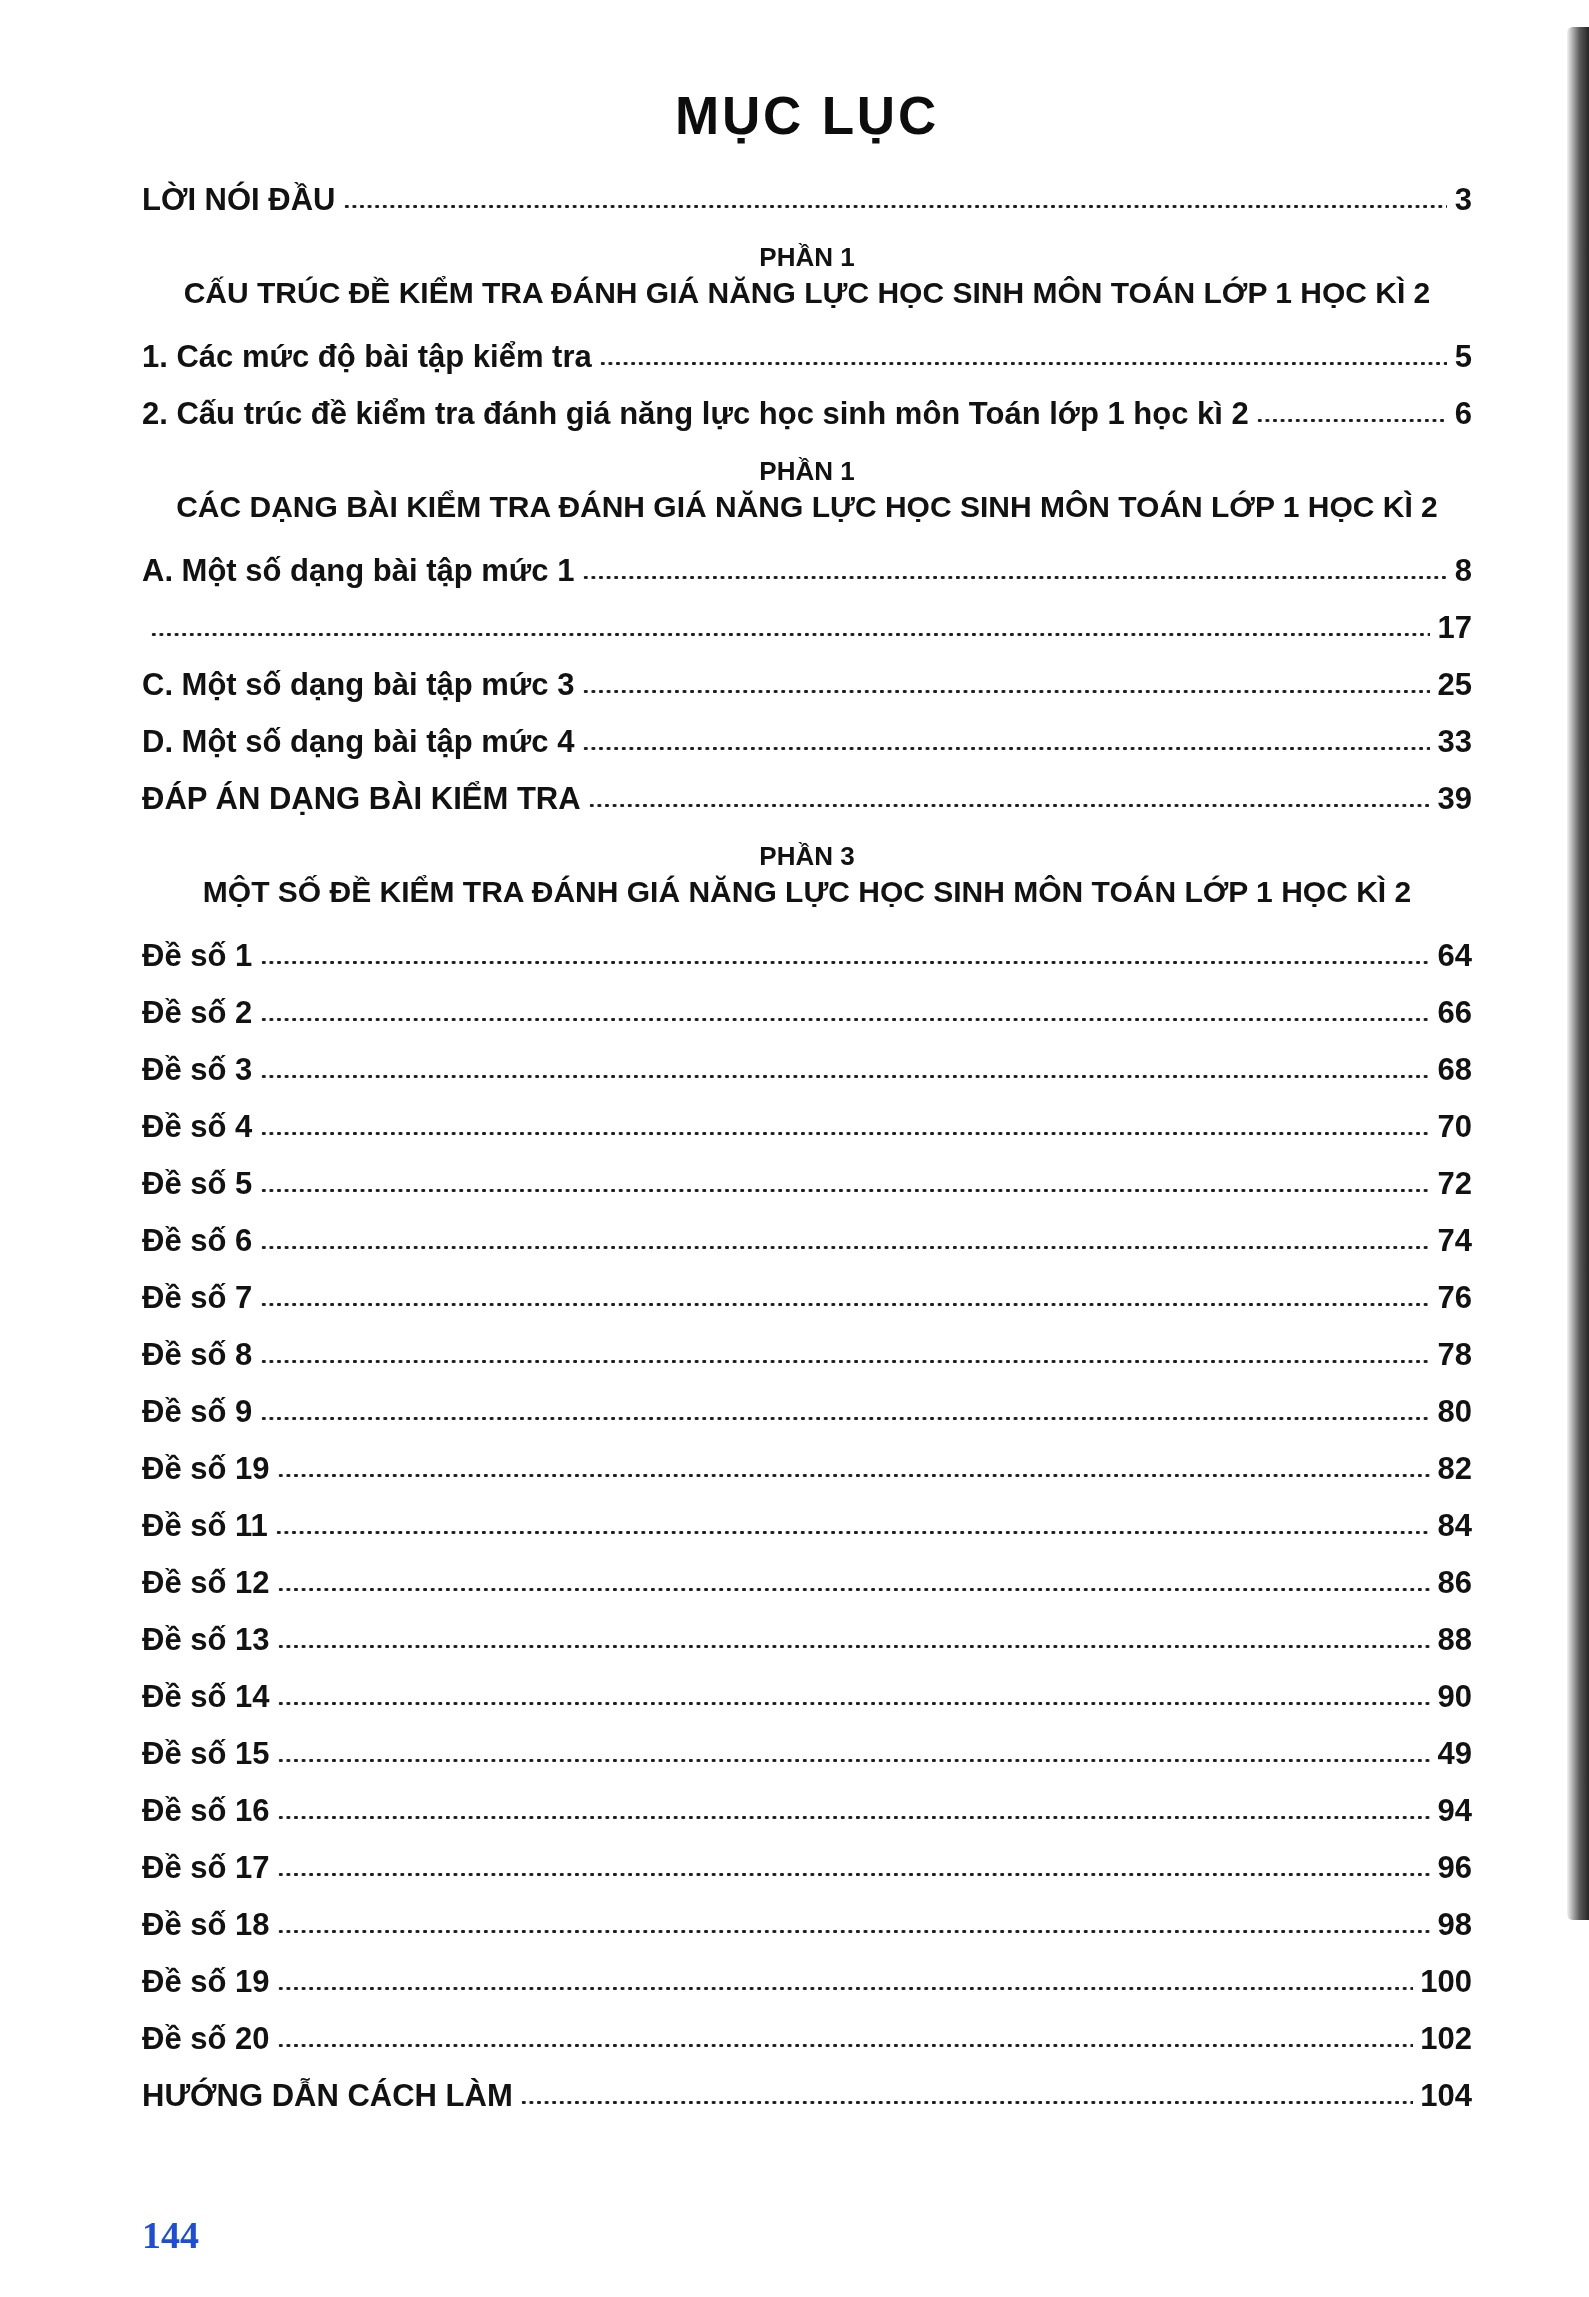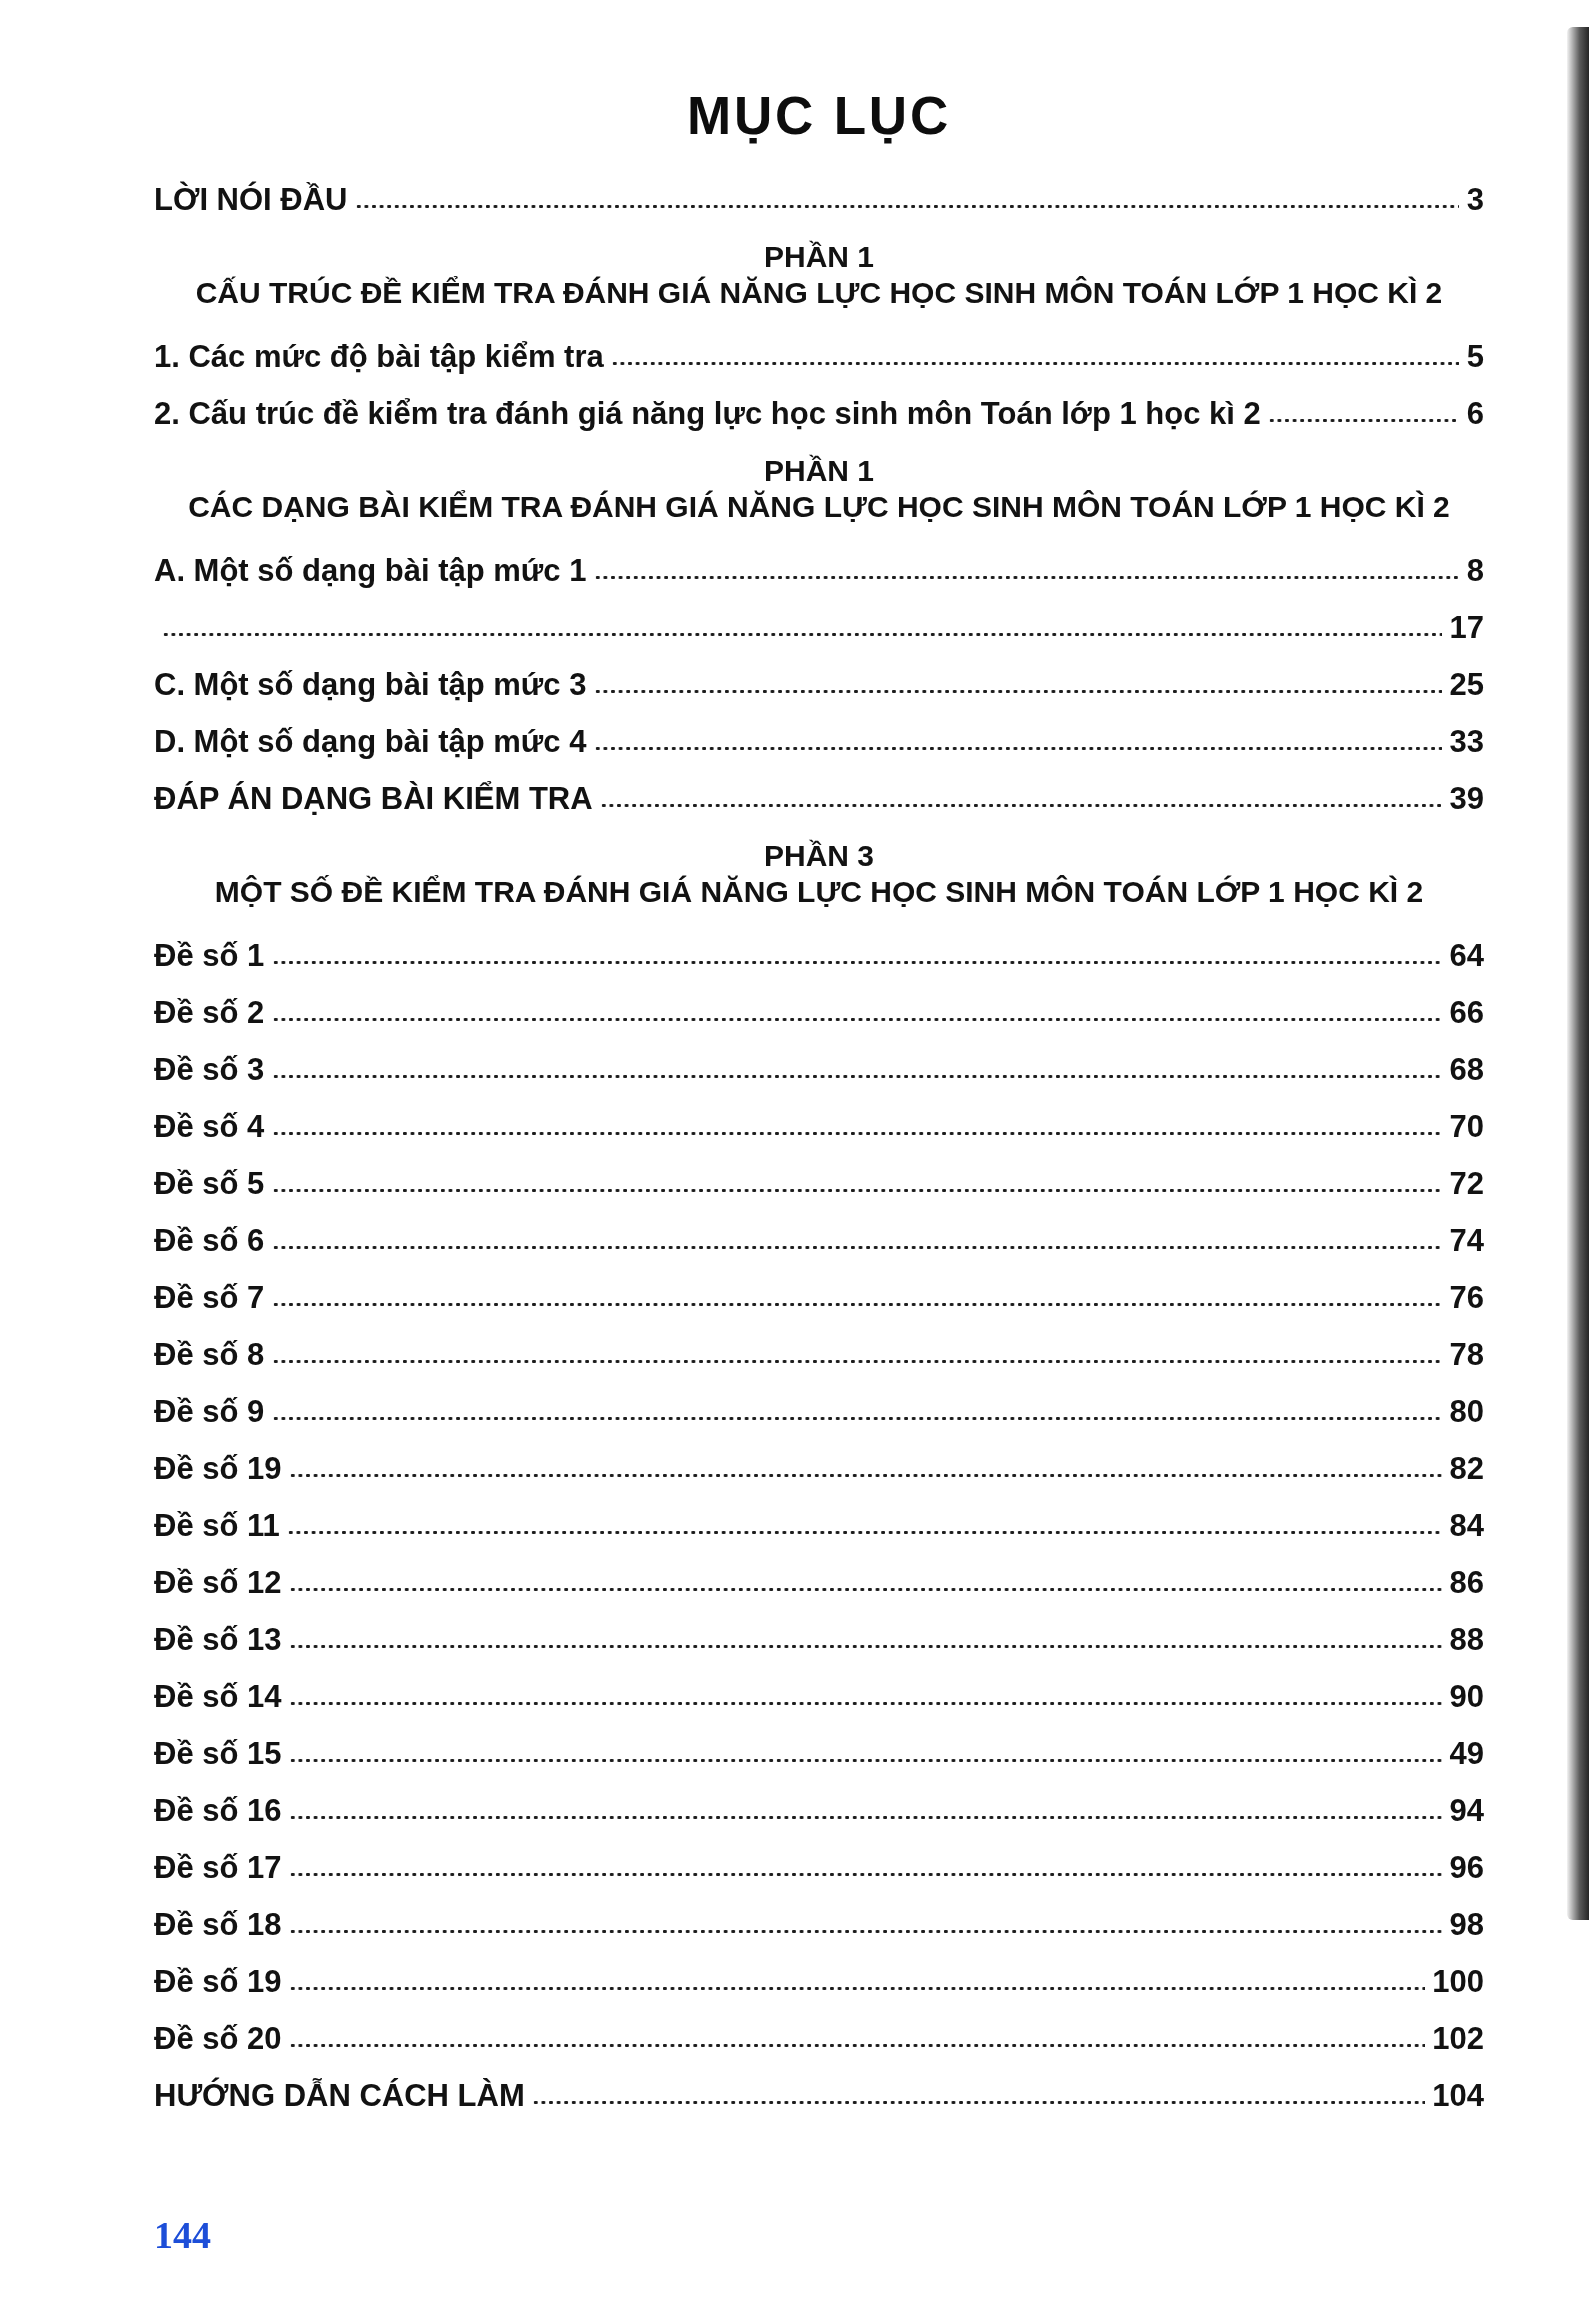--- a/index.html
+++ b/index.html
@@ -10,21 +10,21 @@
   body {
     width: 1590px;
     height: 2298px;
     position: relative;
     overflow: hidden;
     font-family: "Liberation Sans", "DejaVu Sans", sans-serif;
     color: #121212;
   }
   .page {
     position: absolute;
-    top: 0; left: 12px;
+    top: 0; left: 0;
     width: 1564px;
     height: 2298px;
     box-sizing: border-box;
     padding: 85px 92px 0 142px;
   }
   .doc-title {
     text-align: center;
     font-size: 53px;
     font-weight: 700;
     letter-spacing: 2.8px;
@@ -53,21 +53,21 @@
     background: radial-gradient(circle, #1c1c1c 1.7px, rgba(0,0,0,0) 2px) left center / 7.6px 9.5px repeat-x;
   }
   .toc-page {
     flex: 0 0 auto;
   }
   .toc-section {
     text-align: center;
     margin: 3.8px 0 28px 0;
   }
   .section-part {
-    font-size: 30px;
+    font-size: 26px;
     font-weight: 700;
     line-height: 36px;
     text-align: center;
   }
   .section-title {
     font-size: 30px;
     font-weight: 700;
     line-height: 36px;
   }
   .footer-page-number {

